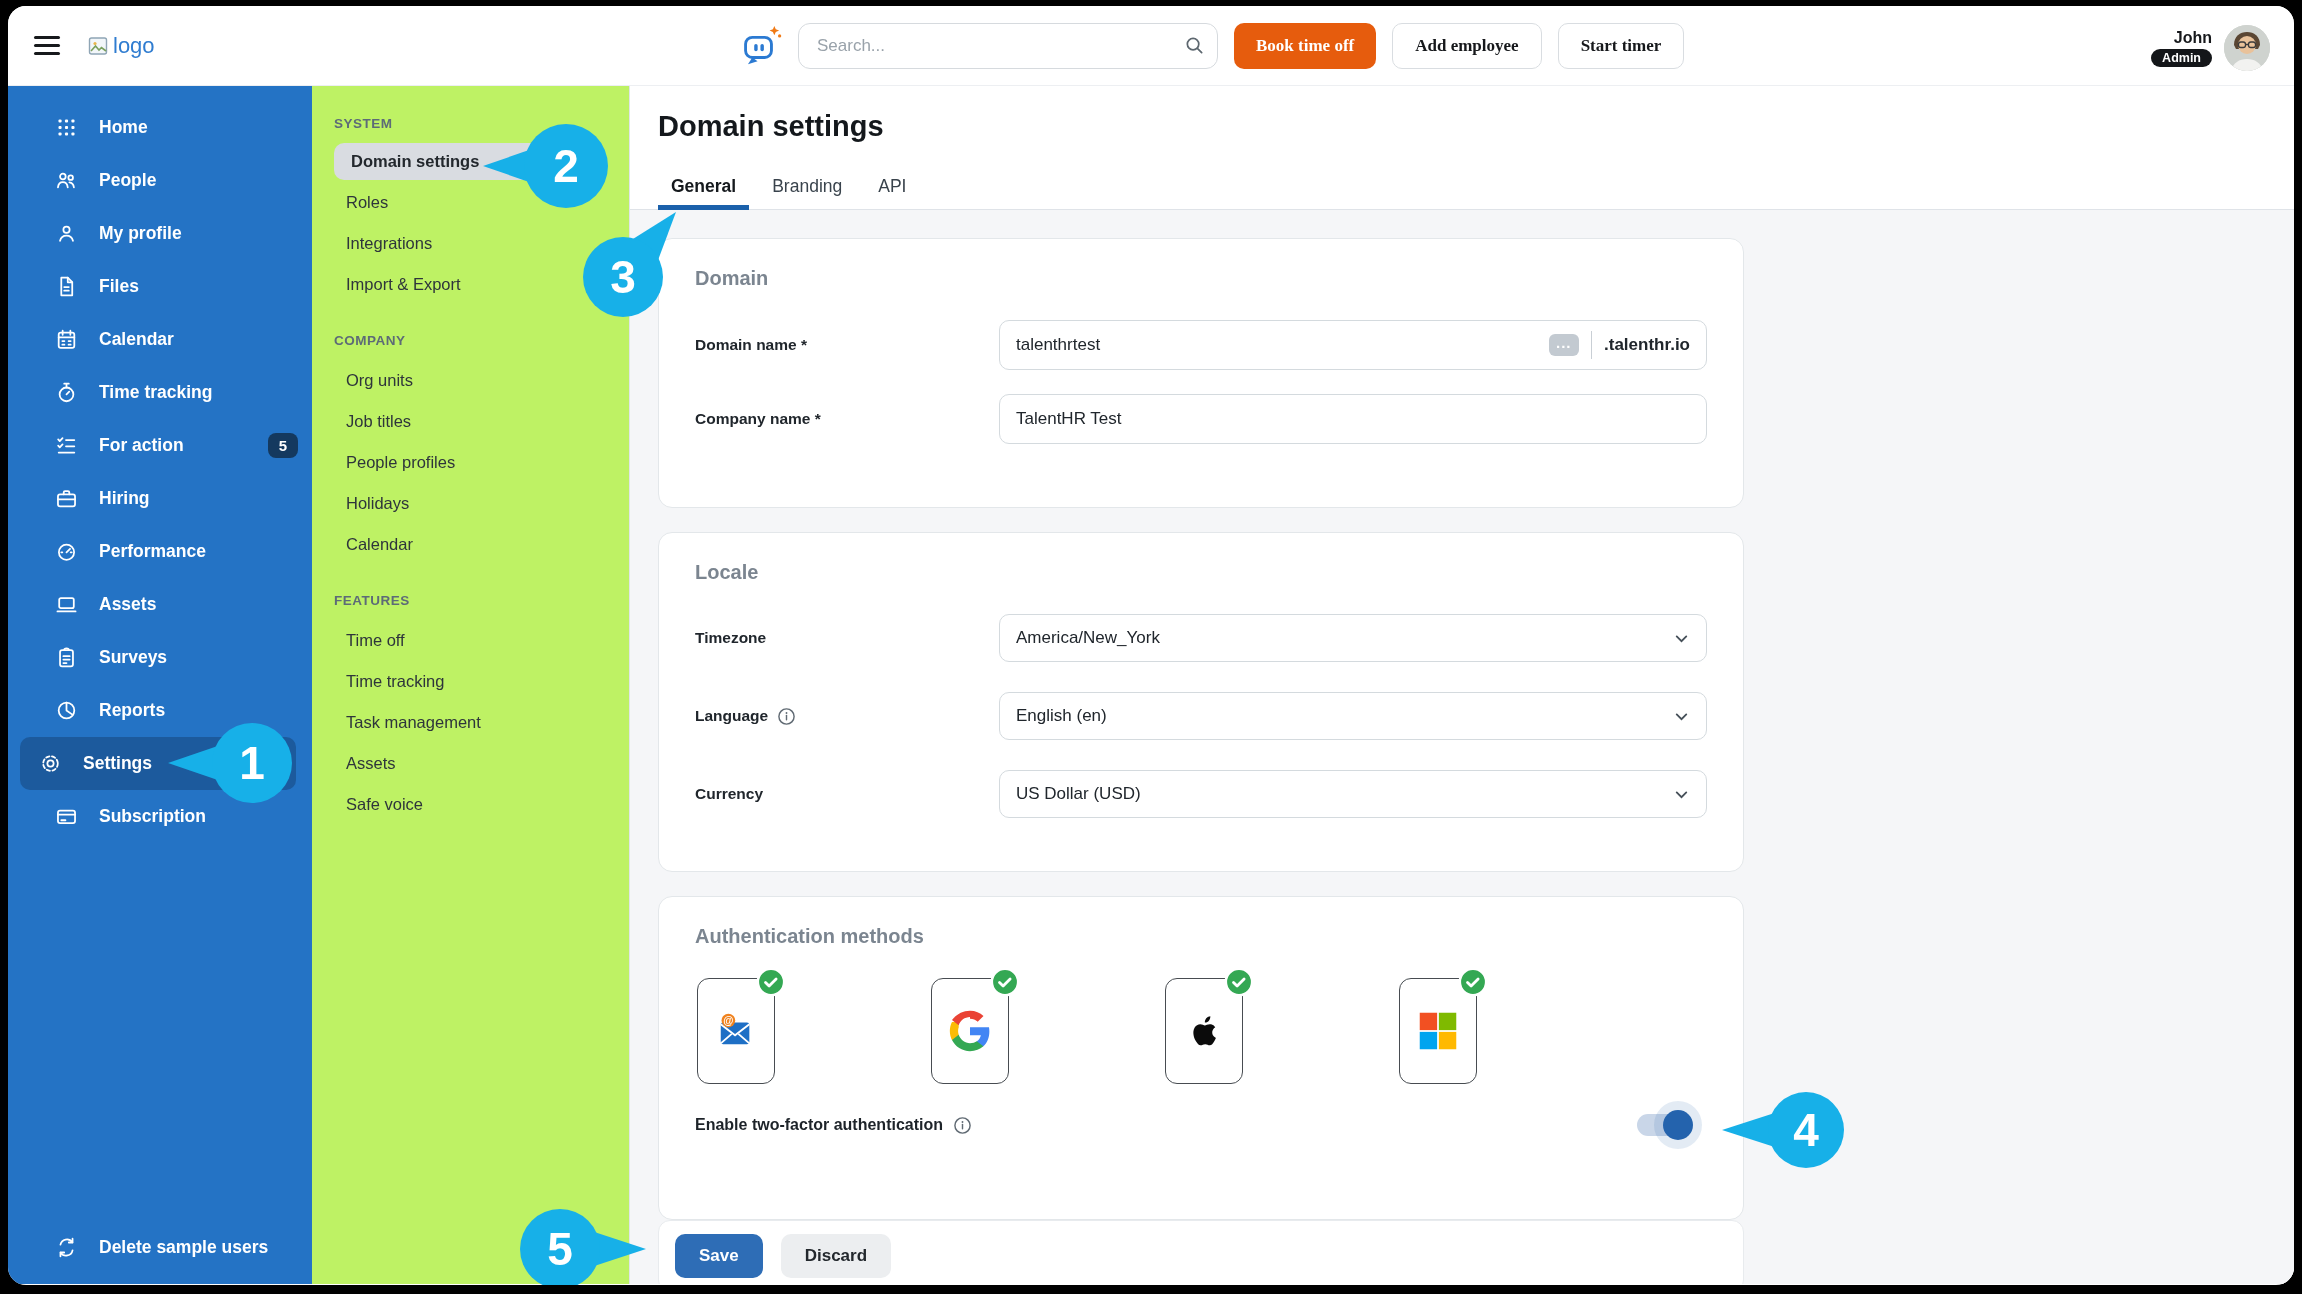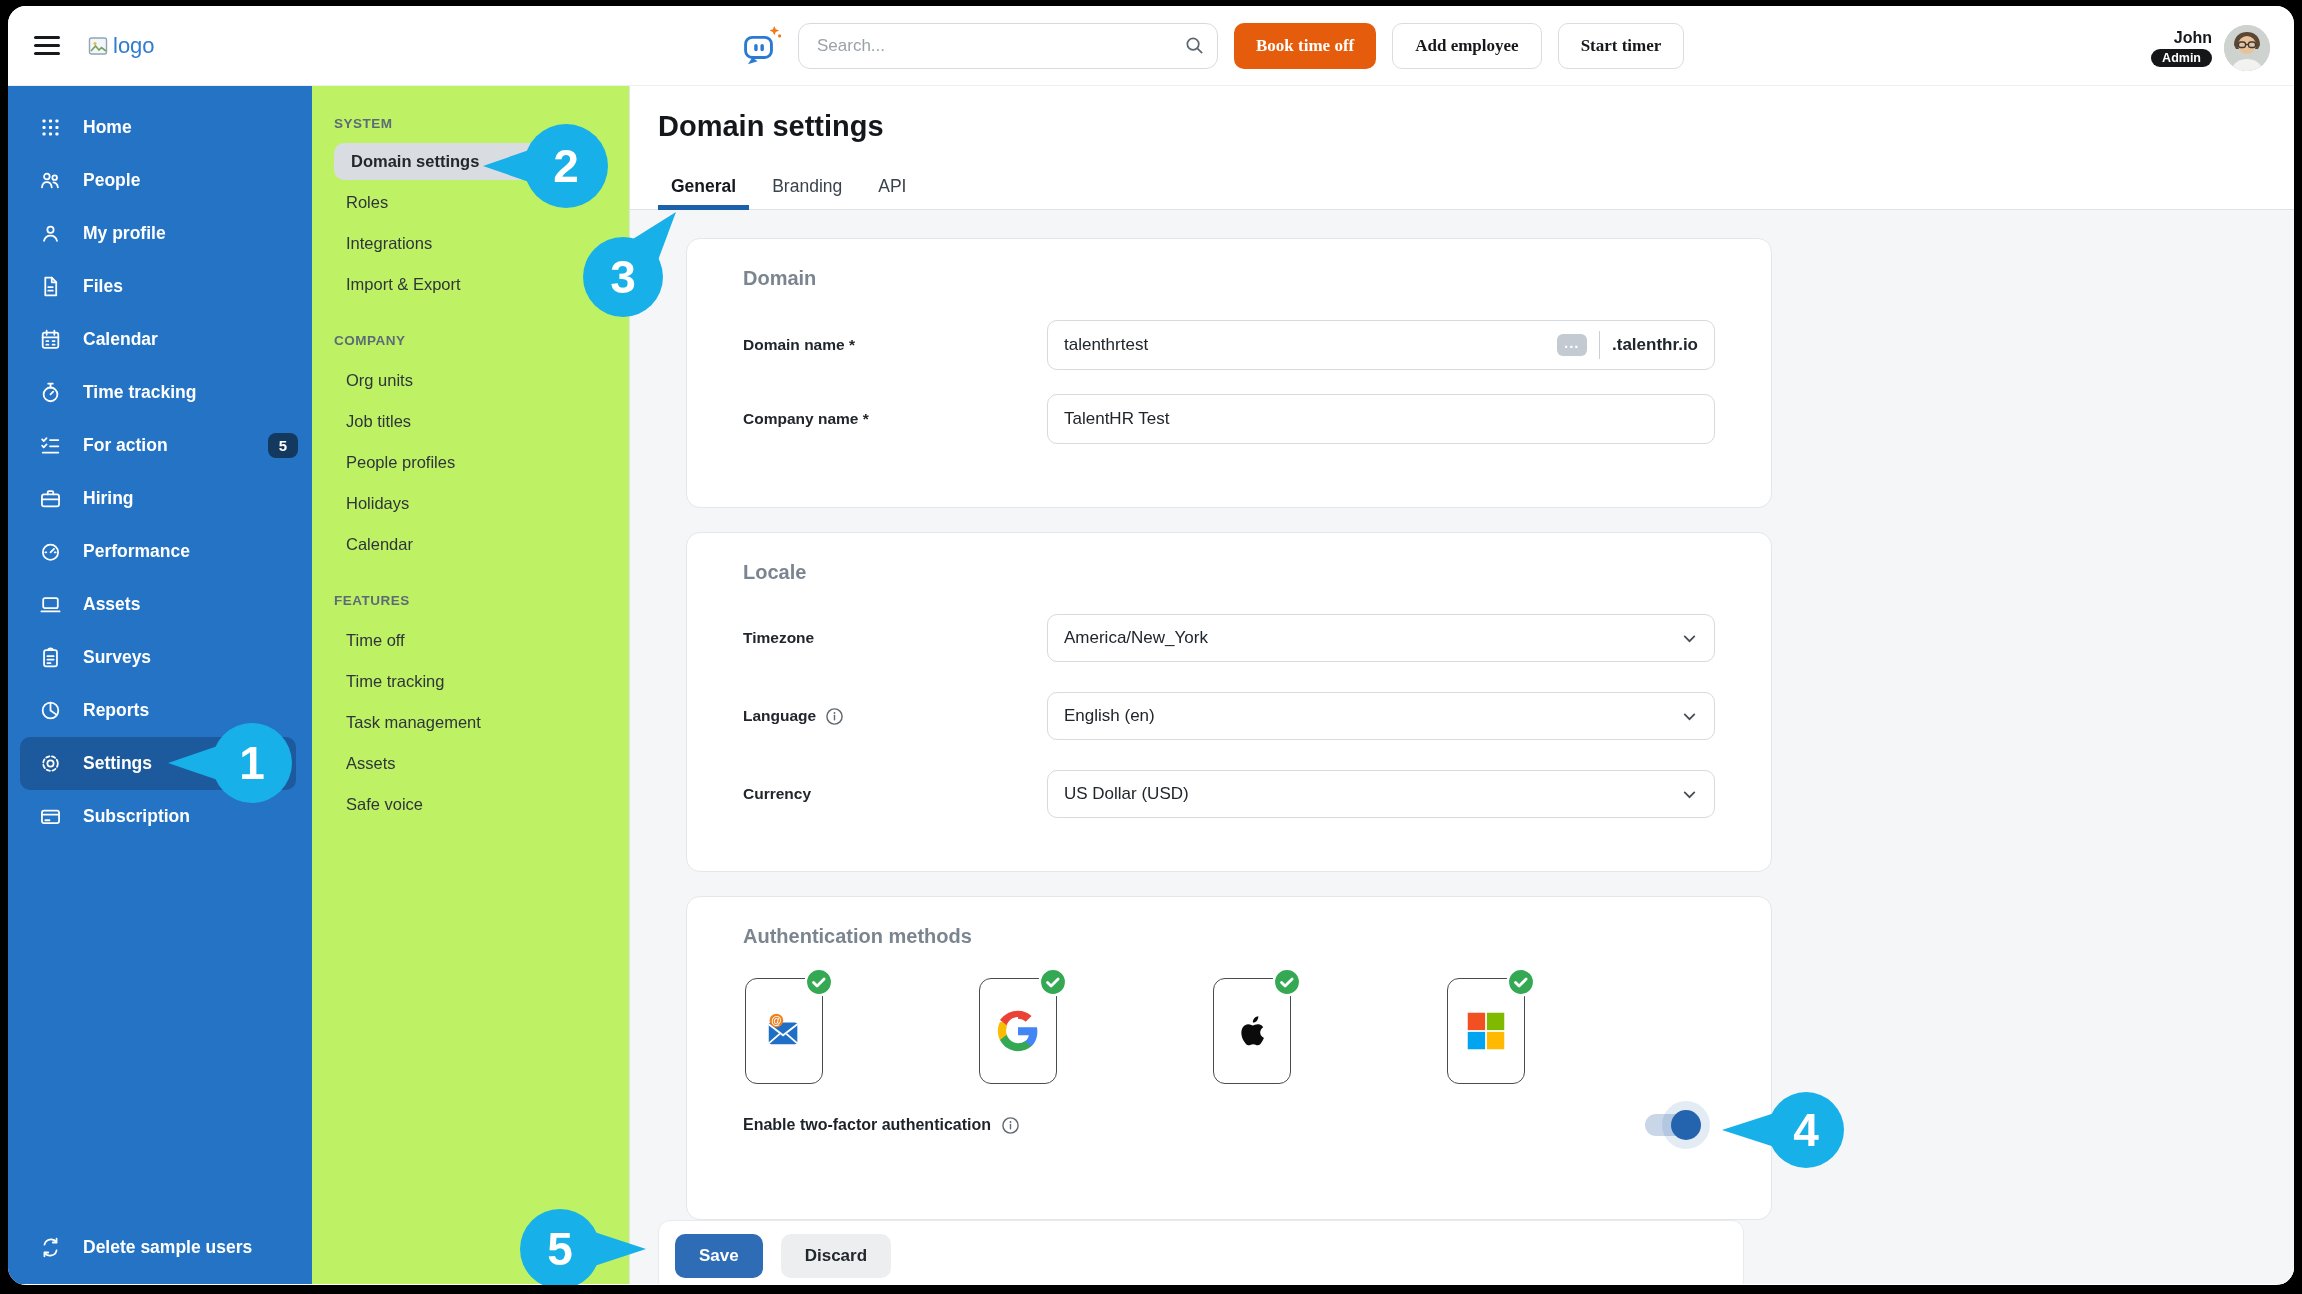--- a/index.html
+++ b/index.html
@@ -28,21 +28,21 @@
   .user-name { font-size:16px; font-weight:700; color:#16181b; }
   .user-role { display:inline-block; background:#141619; color:#fff; font-size:12.5px; font-weight:600;
                padding:2px 11px; border-radius:10px; margin-top:2px; }
   .avatar { width:46px; height:46px; border-radius:50%; overflow:hidden; background:#cfd3cf; }
 
   
   .app { display:flex; height:1198px; }
 
   
   .sidebar { width:304px; background:#2473c5; padding-top:15px; display:flex; flex-direction:column; flex:0 0 304px;}
-  .side-item { height:53px; display:flex; align-items:center; gap:20px; padding:0 14px 0 30px;
+  .side-item { height:53px; display:flex; align-items:center; gap:20px; padding:0 14px 0 46px;
                color:#fff; font-size:17.5px; font-weight:600; cursor:pointer;text-align:center; }
   .side-item.active { background:rgba(9,34,66,.30); border-radius:10px; margin:0 16px 0 12px; padding-left:18px; }
   .side-badge { margin-left:auto; background:#14395f; color:#fff; border-radius:8px; padding:4px 11px;
                 font-size:15px; font-weight:700; }
   .side-spacer { flex:1; }
   .side-footer { margin-bottom:10px; }
   .sic { width:25px; height:25px; flex:0 0 25px; }
   .sic * { stroke:#fff; stroke-width:1.7; fill:none; stroke-linecap:round; stroke-linejoin:round; }
   .sic .fw { fill:#fff; stroke:none; }
 
@@ -56,21 +56,21 @@
   
   .content { flex:1; display:flex; flex-direction:column; background:#fff; min-width:0; }
   .content-head { padding:22px 0 0 28px; border-bottom:1px solid #dfe3e8; background:#fff; }
   .content-head h1 { font-size:29px; line-height:36px; font-weight:700; color:#14181c; }
   .tabs { display:flex; gap:10px; margin-top:20px; margin-left:-13px; padding-left:13px;}
   .tab { position:relative; padding:12px 13px; font-size:17.5px; color:#39434c; cursor:pointer; }
   .tab.active { font-weight:700; color:#15191d; }
   .tab.active::after { content:""; position:absolute; left:0; right:0; bottom:-1px; height:5px; background:#1b61ab; }
   .content-body { flex:1; background:#f5f6f8; padding:28px 0 0 28px; overflow:hidden; }
 
-  .card { width:1086px; background:#fff; border:1px solid #e3e7ea; border-radius:14px; padding:28px 56px; margin-bottom:24px;margin-left:28px; }
+  .card { width:1086px; background:#fff; border:1px solid #e3e7ea; border-radius:14px; padding:28px 36px; margin-bottom:24px; }
   .card h2 { font-size:20px; color:#7b8590; font-weight:700; margin-bottom:30px; }
   .card.domain { height:270px; }
   .card.locale { height:340px; }
   .card.auth   { height:324px; margin-bottom:0; }
   .frow { display:flex; margin-bottom:24px; }
   .frow .flabel { width:304px; font-size:15.5px; font-weight:700; color:#20262c; display:flex; align-items:center; gap:9px; }
   .field { flex:1; height:50px; border:1px solid #d4dade; border-radius:10px; background:#fff;
            display:flex; align-items:center; padding:0 16px; font-size:17px; color:#20262c; cursor:text; }
   .locale .frow { margin-bottom:30px; }
   .locale .field { height:48px; cursor:pointer; }

